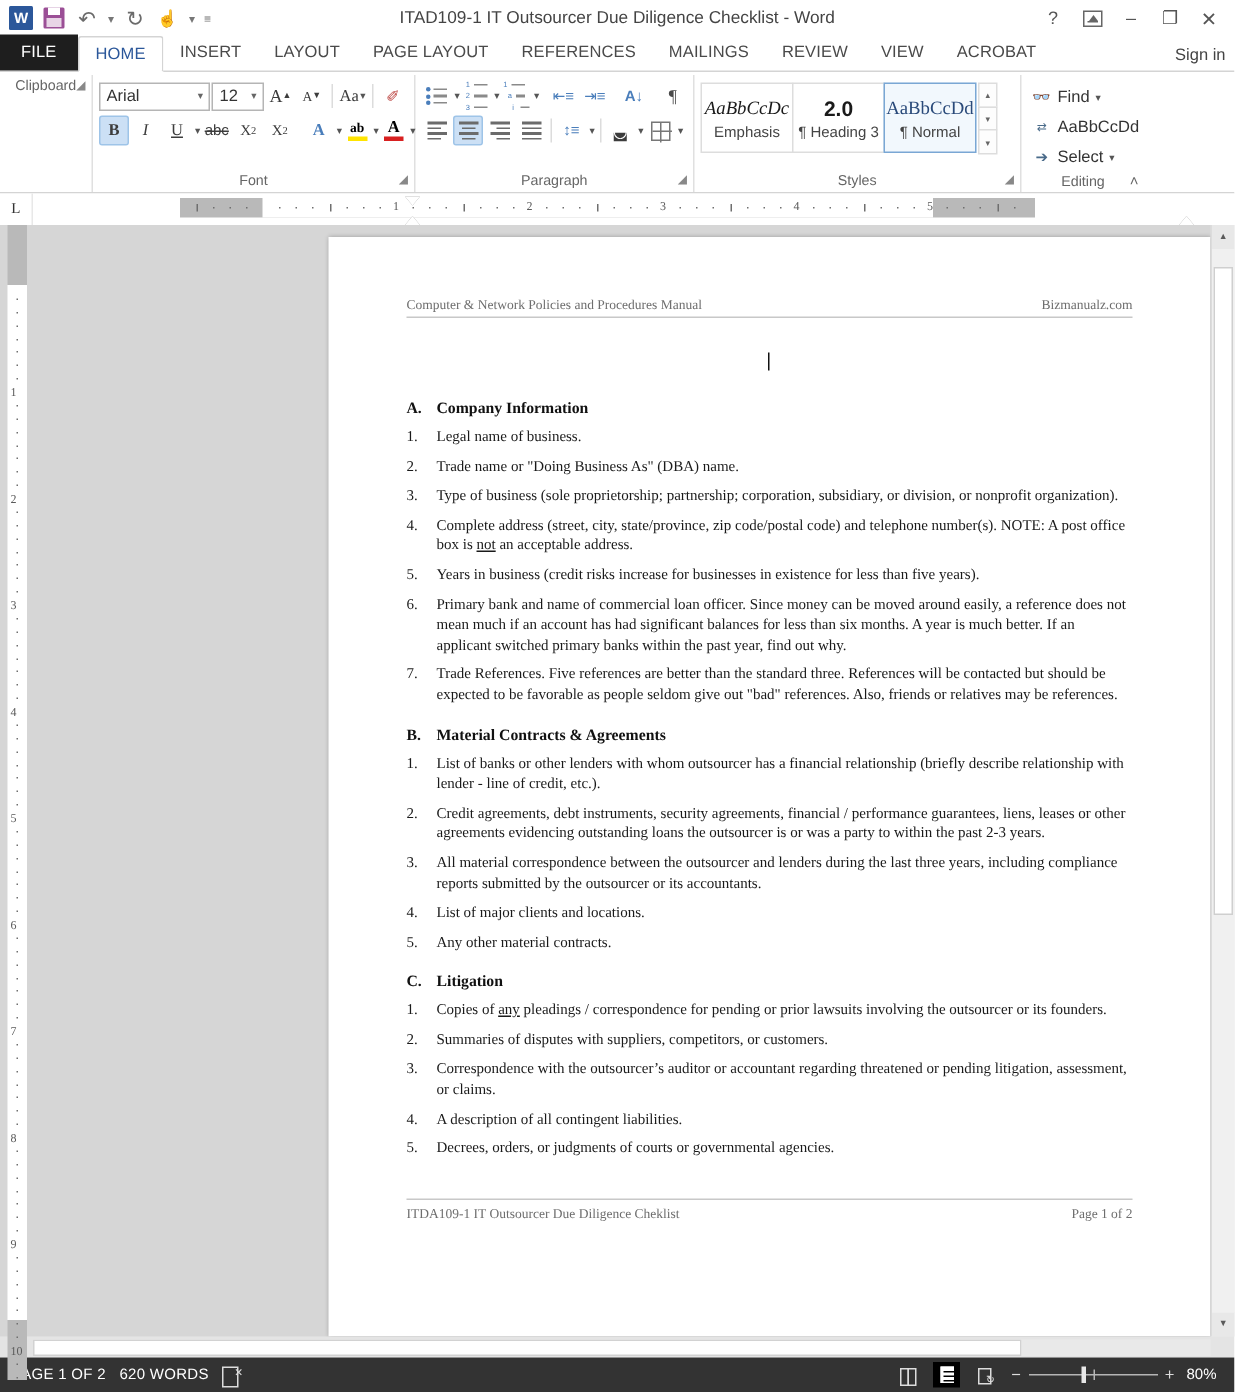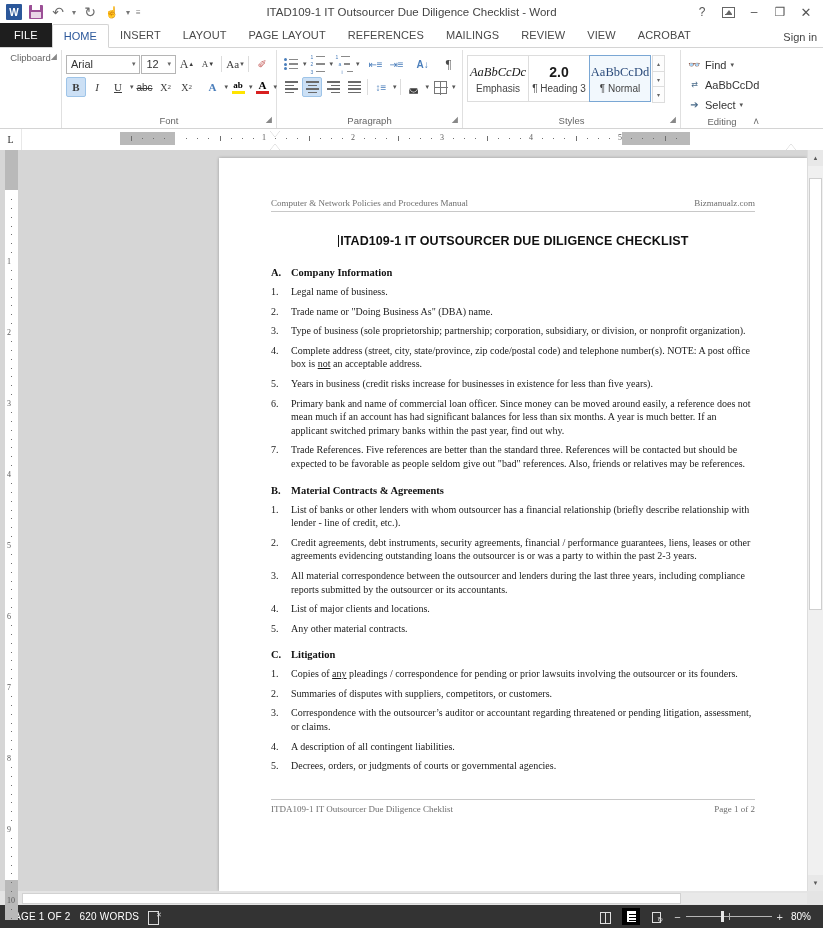--- a/index.html
+++ b/index.html
@@ -902,21 +902,21 @@
 
   <div class="docarea">
     <div class="page">
 
       <div class="doc-header">
         <span>Computer &amp; Network Policies and Procedures Manual</span>
         <span>Bizmanualz.com</span>
       </div>
 
       <div class="doc-title">
-        <span class="caret-bar"></span><span>ITAD109-1   IT OUTSOURCER DUE DILIGENCE CHECKLIST</span>
+        <span class="caret-bar"></span>
       </div>
 
       <div id="doc-body">
           <div class="sec-head">
             <span class="let">A.</span>
             <span>Company Information</span>
           </div>
           <div class="item">
             <span class="num">1.</span>
             <span class="txt">Legal name of business.</span>

